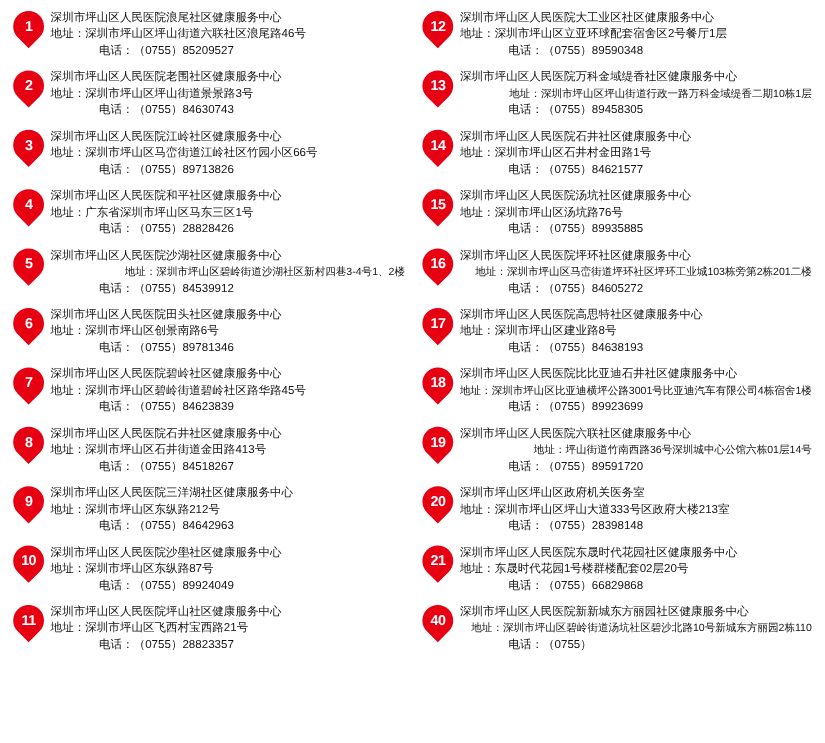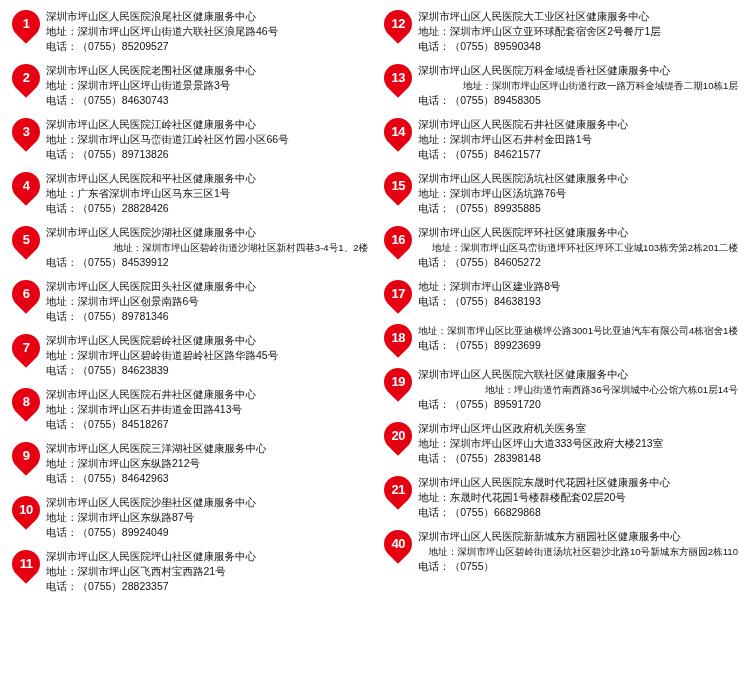--- a/index.html
+++ b/index.html
@@ -93,20 +93,21 @@
     color: #111111;
     font-weight: normal;
   }
   .addr {
     font-size: 10.5px;
     line-height: 15px;
   }
   .tel {
     font-size: 10.5px;
     line-height: 15px;
+    margin-left: 44px;
   }
   .small-text {
     font-size: 9.6px;
     text-align: right;
   }
 </style>
 </head>
 <body>
 
 <div id="page">
@@ -308,31 +309,33 @@
         <div class="line tel"><span class="label">电话：</span><span>（0755）84605272</span></div>
       </div>
     </div>
 
     <div class="entry">
       <div class="pin">
         <div class="pin-shape"></div>
         <div class="pin-num">17</div>
       </div>
       <div class="info">
+        <div class="line name">深圳市坪山区人民医院高思特社区健康服务中心</div>
         <div class="line addr"><span class="label">地址：</span><span>深圳市坪山区建业路8号</span></div>
         <div class="line tel"><span class="label">电话：</span><span>（0755）84638193</span></div>
       </div>
     </div>
 
     <div class="entry">
       <div class="pin">
         <div class="pin-shape"></div>
         <div class="pin-num">18</div>
       </div>
       <div class="info">
+        <div class="line name">深圳市坪山区人民医院比比亚迪石井社区健康服务中心</div>
         <div class="line addr small-text"><span class="label">地址：</span><span>深圳市坪山区比亚迪横坪公路3001号比亚迪汽车有限公司4栋宿舍1楼</span></div>
         <div class="line tel"><span class="label">电话：</span><span>（0755）89923699</span></div>
       </div>
     </div>
 
     <div class="entry">
       <div class="pin">
         <div class="pin-shape"></div>
         <div class="pin-num">19</div>
       </div>

